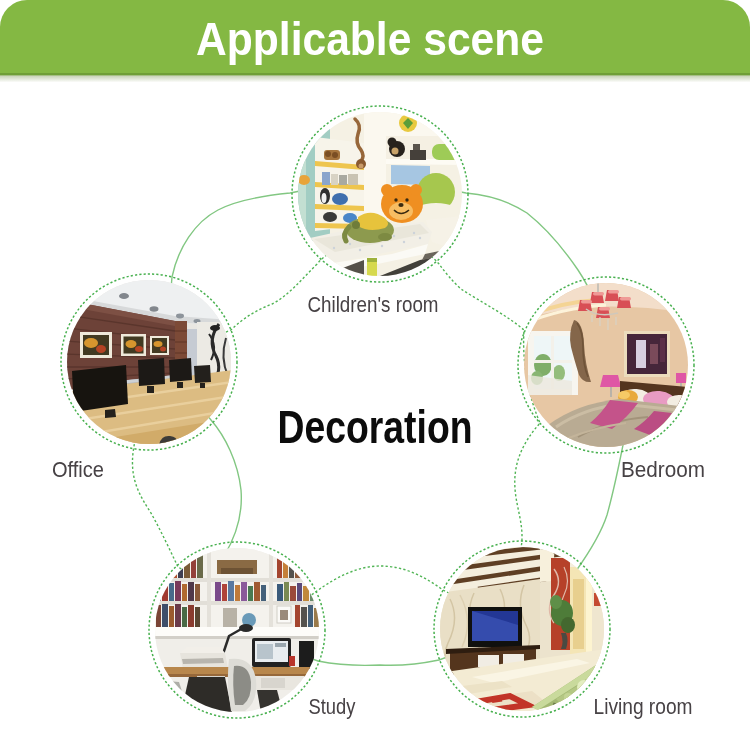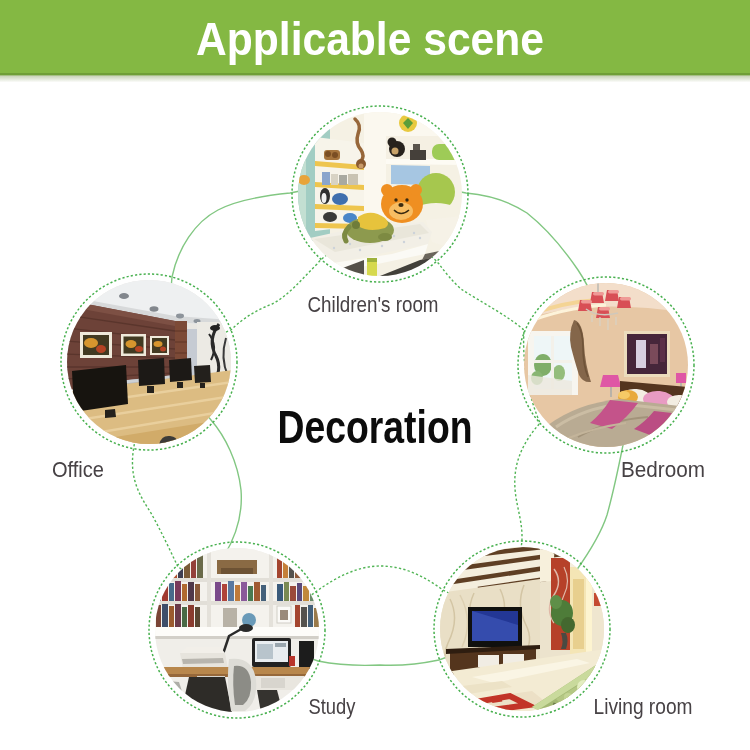--- a/index.html
+++ b/index.html
@@ -1,17 +1,17 @@
 <!DOCTYPE html>
 <html><head>
 <meta charset="utf-8">
 <style>
   html,body{margin:0;padding:0;background:#ffffff;}
   .page{position:relative;width:750px;height:750px;overflow:hidden;background:#ffffff;
-        font-family:"Liberation Sans", sans-serif;}
+        font-family:"Liberation Sans", sans-serif;border-radius:27px;}
   svg{position:absolute;left:0;top:0;}
 </style>
 </head>
 <body>
 <div class="page">
 <svg width="750" height="750" viewBox="0 0 750 750">
   <defs>
     <clipPath id="cpTop">
           <circle cx="380" cy="194" r="82"></circle>
         </clipPath>

